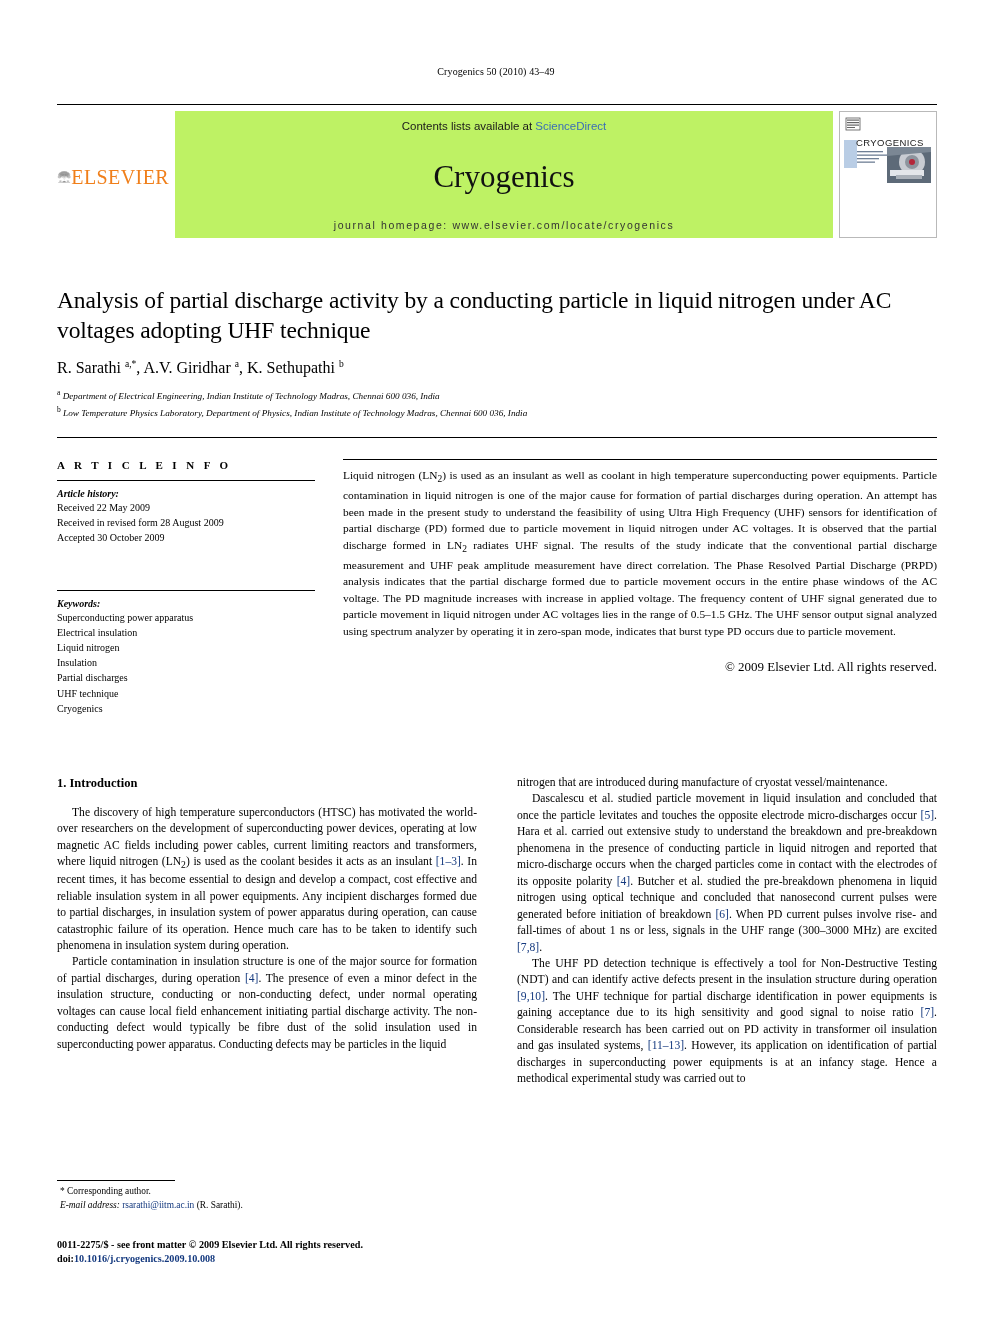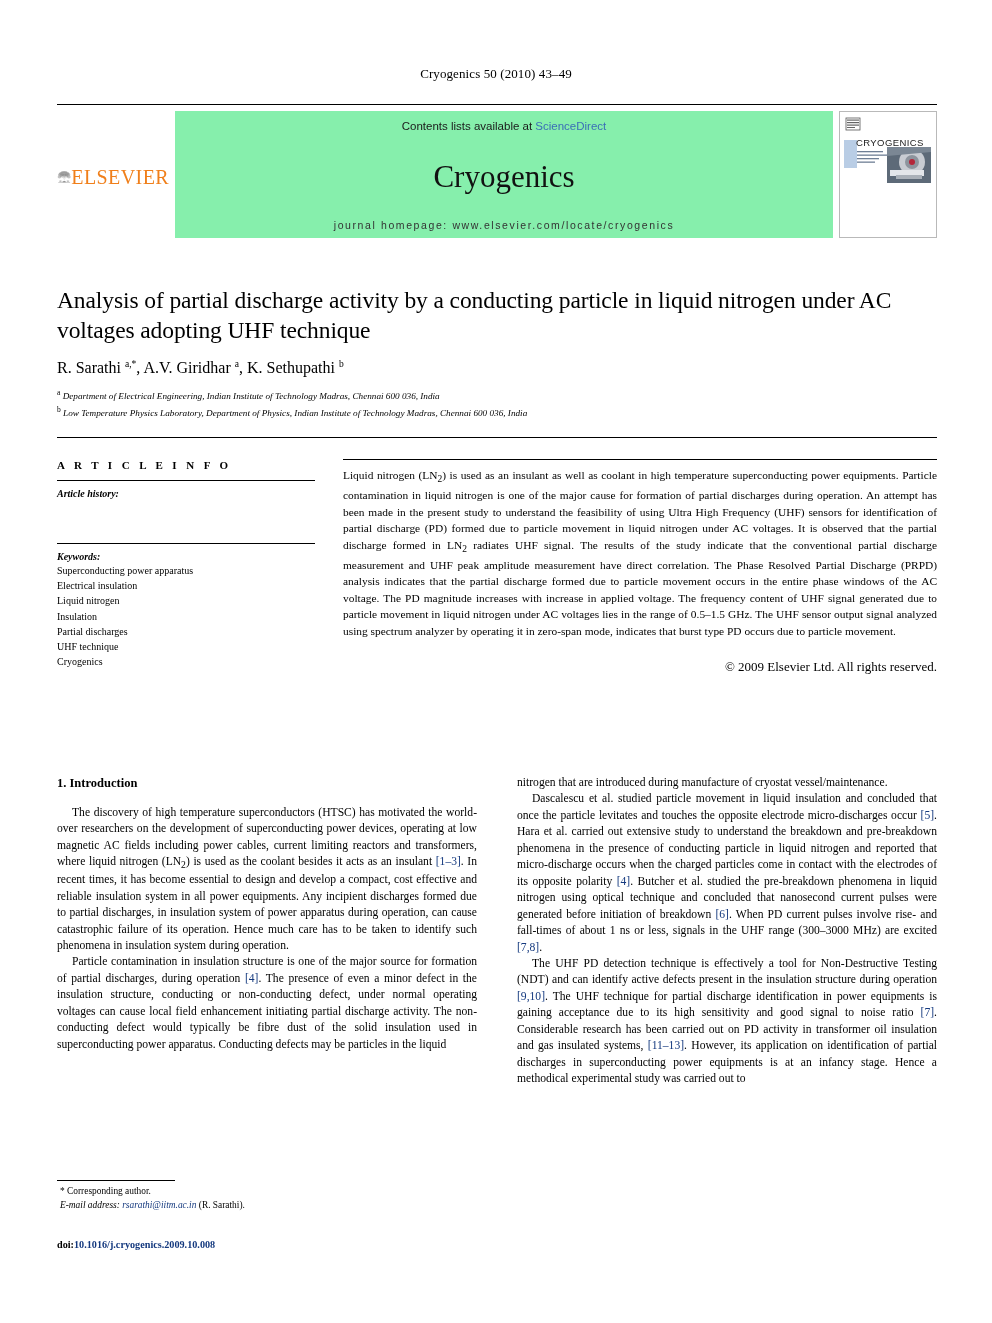--- a/index.html
+++ b/index.html
@@ -22,21 +22,21 @@
     box-sizing: border-box;
   }
 
   
   .running-head {
     position: absolute;
     top: 66px;
     left: 0;
     width: 992px;
     text-align: center;
-    font-size: 13px;
+    font-size: 10px;
     letter-spacing: 0.1px;
   }
 
   
   .masthead {
     position: absolute;
     top: 104px;
     left: 57px;
     width: 880px;
     border-top: 1.6px solid #000;
@@ -57,21 +57,21 @@
   .elsevier-word {
     font-family: "Liberation Serif", serif;
     color: #f07f1a;
     font-size: 20px;
     letter-spacing: 0.4px;
     line-height: 1;
     margin-top: 1px;
   }
   .masthead-center {
     flex: 1 1 auto;
-    background: #86efac;
+    background: #bef264;
     display: flex;
     flex-direction: column;
     justify-content: space-between;
     align-items: center;
     padding: 9px 0 7px 0;
     margin-left: 6px;
   }
   .contents-line {
     font-family: "Liberation Sans", sans-serif;
     font-size: 11.5px;
@@ -215,21 +215,21 @@
     font-size: 9.4px;
     line-height: 1.45;
   }
   .footnote .fn-rule {
     border-top: 0.9px solid #000;
     width: 118px;
     margin-bottom: 4px;
   }
   .footnote .fn-line { padding-left: 11px; text-indent: -8px; }
   .footnote .italic { font-style: italic; }
-  .mail-link { color: #13387e; font-style: italic; }
+  .mail-link { color: #13387e; }
 
   .imprint {
     position: absolute;
     left: 57px;
     top: 1238px;
     width: 470px;
     font-size: 10.2px;
     line-height: 1.42;
     font-weight: bold;
   }
@@ -323,20 +323,25 @@
       <div><sup>b</sup> <span>Low Temperature Physics Laboratory, Department of Physics, Indian Institute of Technology Madras, Chennai 600 036, India</span></div>
     </div>
   </div>
 
   <div class="info-rule"></div>
 
   <div class="col-info">
     <div class="sec-head">A R T I C L E   I N F O</div>
     <div class="thin-rule"></div>
     <div class="info-sub">Article history:</div>
+    <div class="info-list">
+      <div>Received 22 May 2009</div>
+      <div>Received in revised form 28 August 2009</div>
+      <div>Accepted 30 October 2009</div>
+    </div>
     <div class="kw-block">
       <div class="thin-rule"></div>
       <div class="info-sub">Keywords:</div>
       <div class="info-list">
         <div>Superconducting power apparatus</div>
         <div>Electrical insulation</div>
         <div>Liquid nitrogen</div>
         <div>Insulation</div>
         <div>Partial discharges</div>
         <div>UHF technique</div>
@@ -367,16 +372,17 @@
     <div class="fn-rule"></div>
     <div class="fn-line">* Corresponding author.</div>
     <div class="fn-line">
       <span class="italic">E-mail address:</span>
       <span class="mail-link">rsarathi@iitm.ac.in</span>
       <span>(R. Sarathi).</span>
     </div>
   </div>
 
   <div class="imprint">
+    <div>0011-2275/$ - see front matter © 2009 Elsevier Ltd. All rights reserved.</div>
     <div><span>doi:</span><span class="doi-link">10.1016/j.cryogenics.2009.10.008</span></div>
   </div>
 
 </div>
 
 </body></html>

